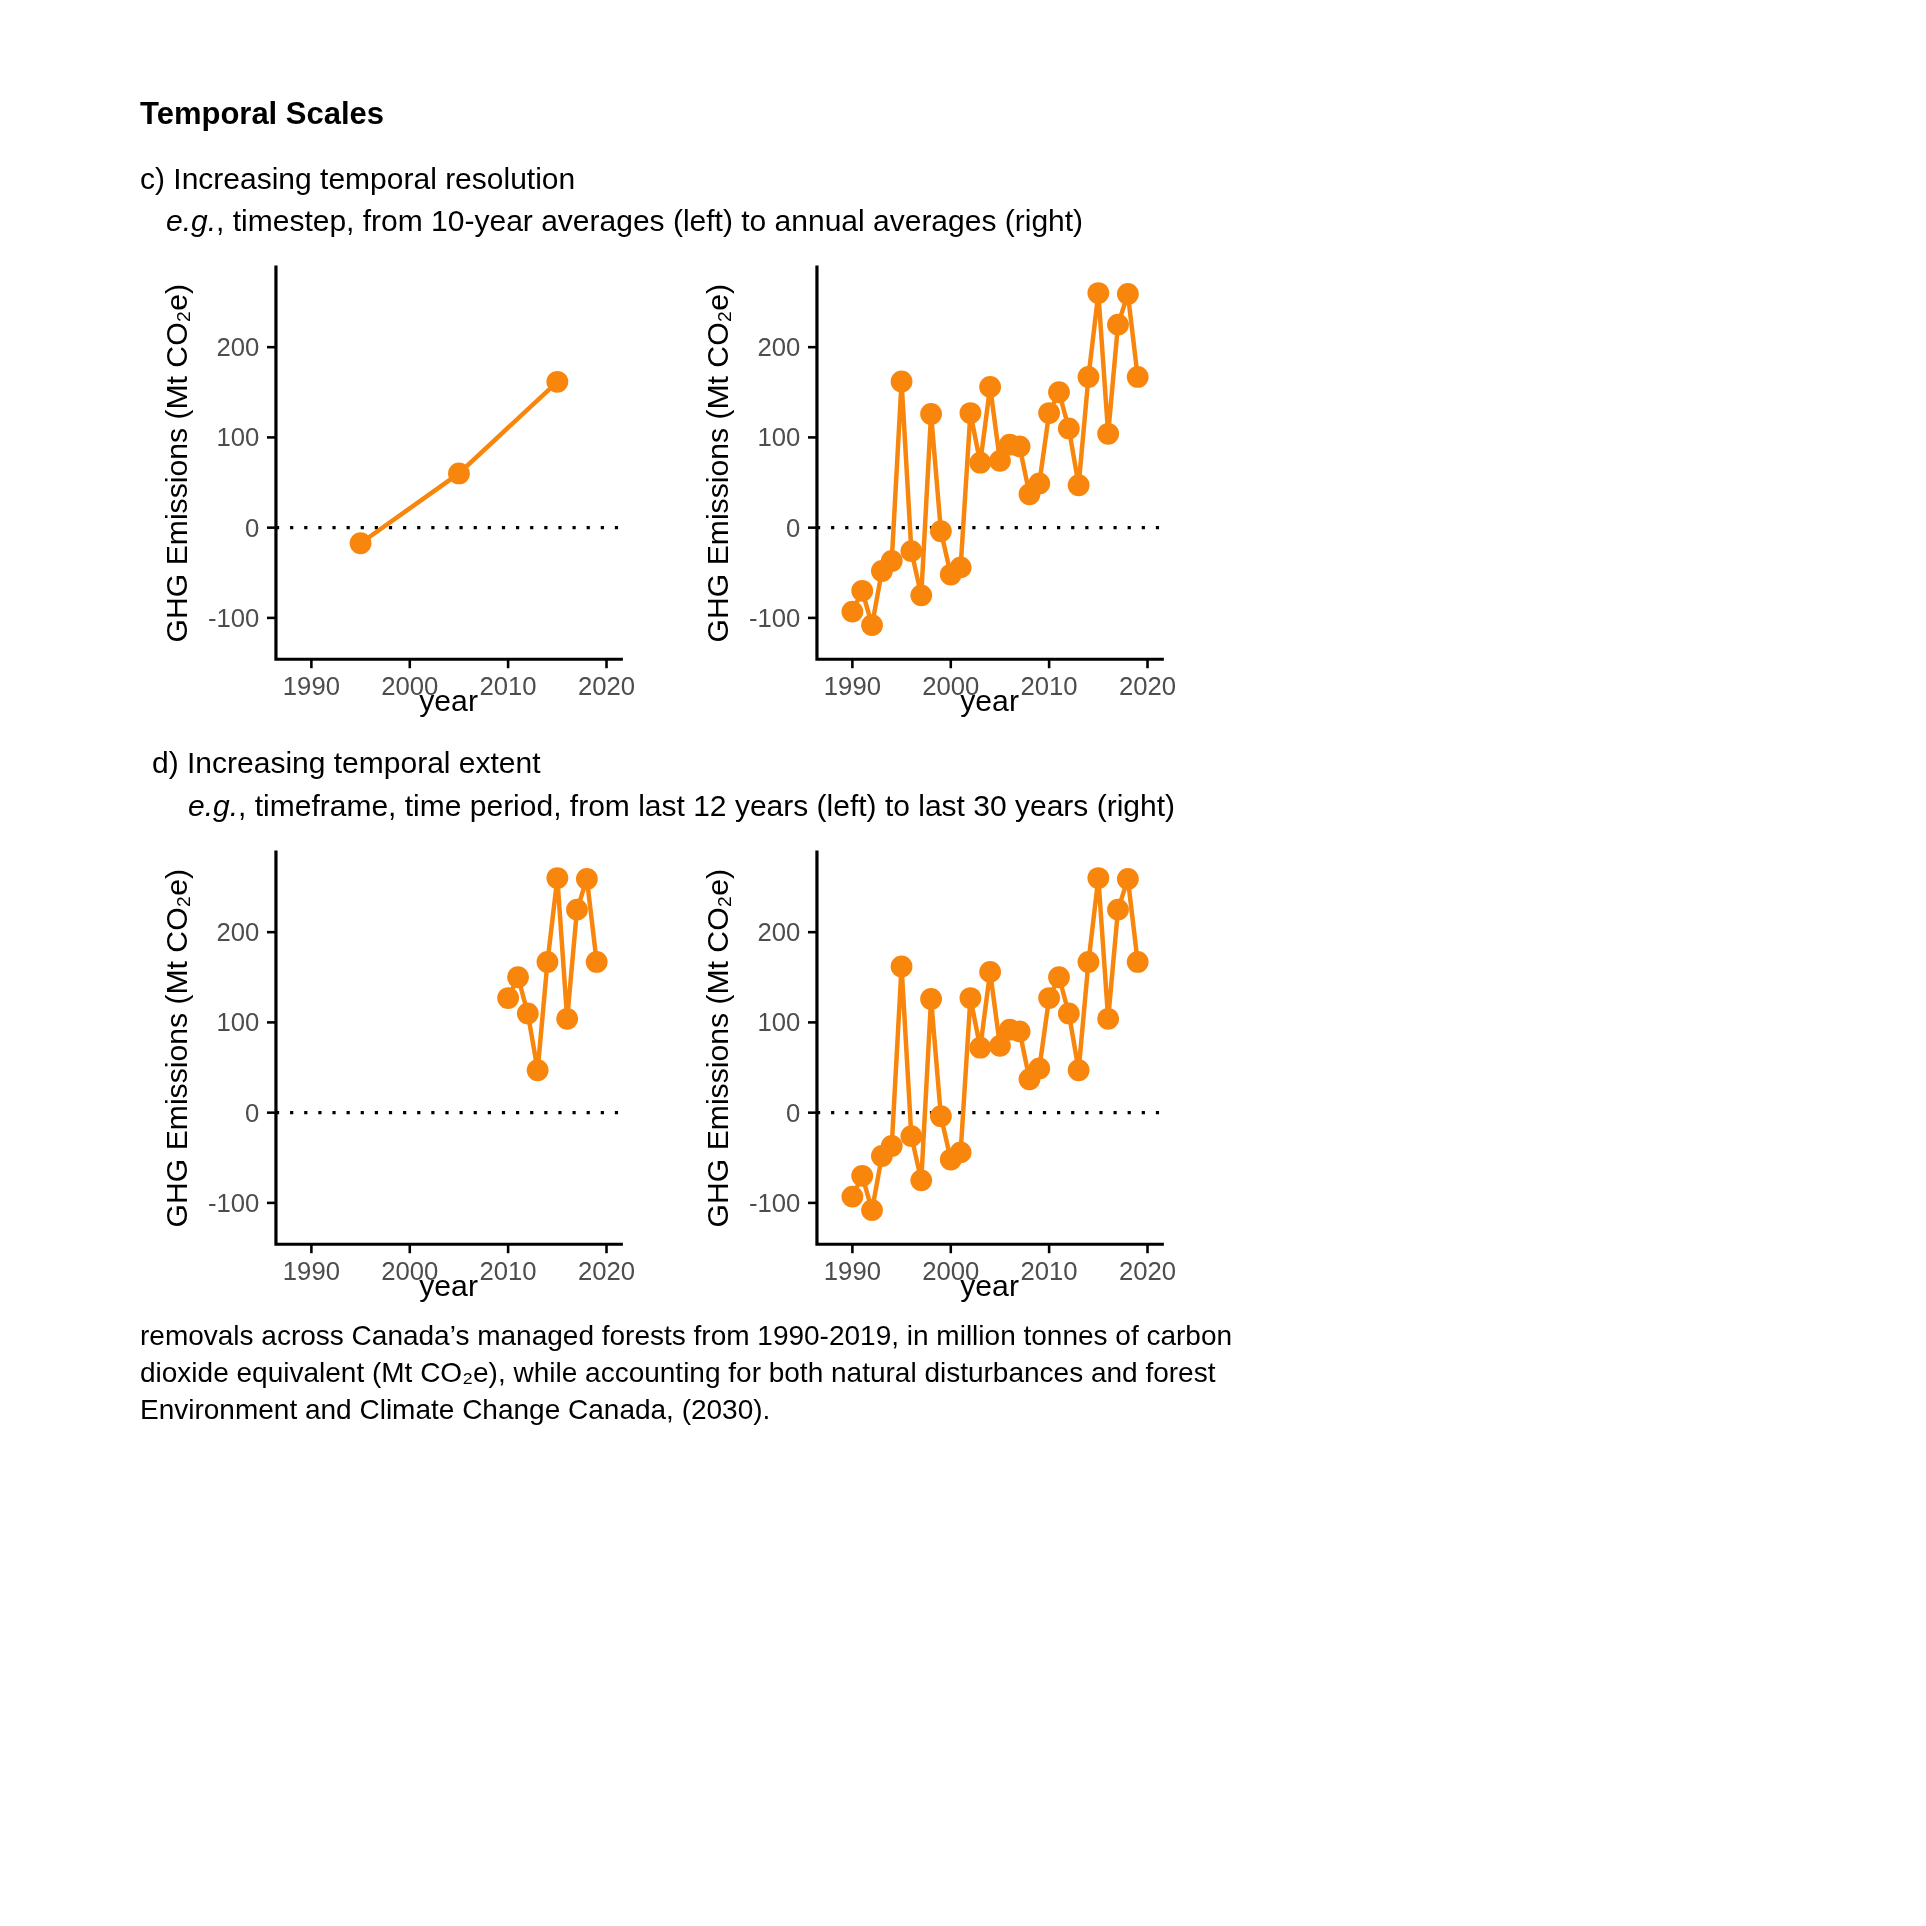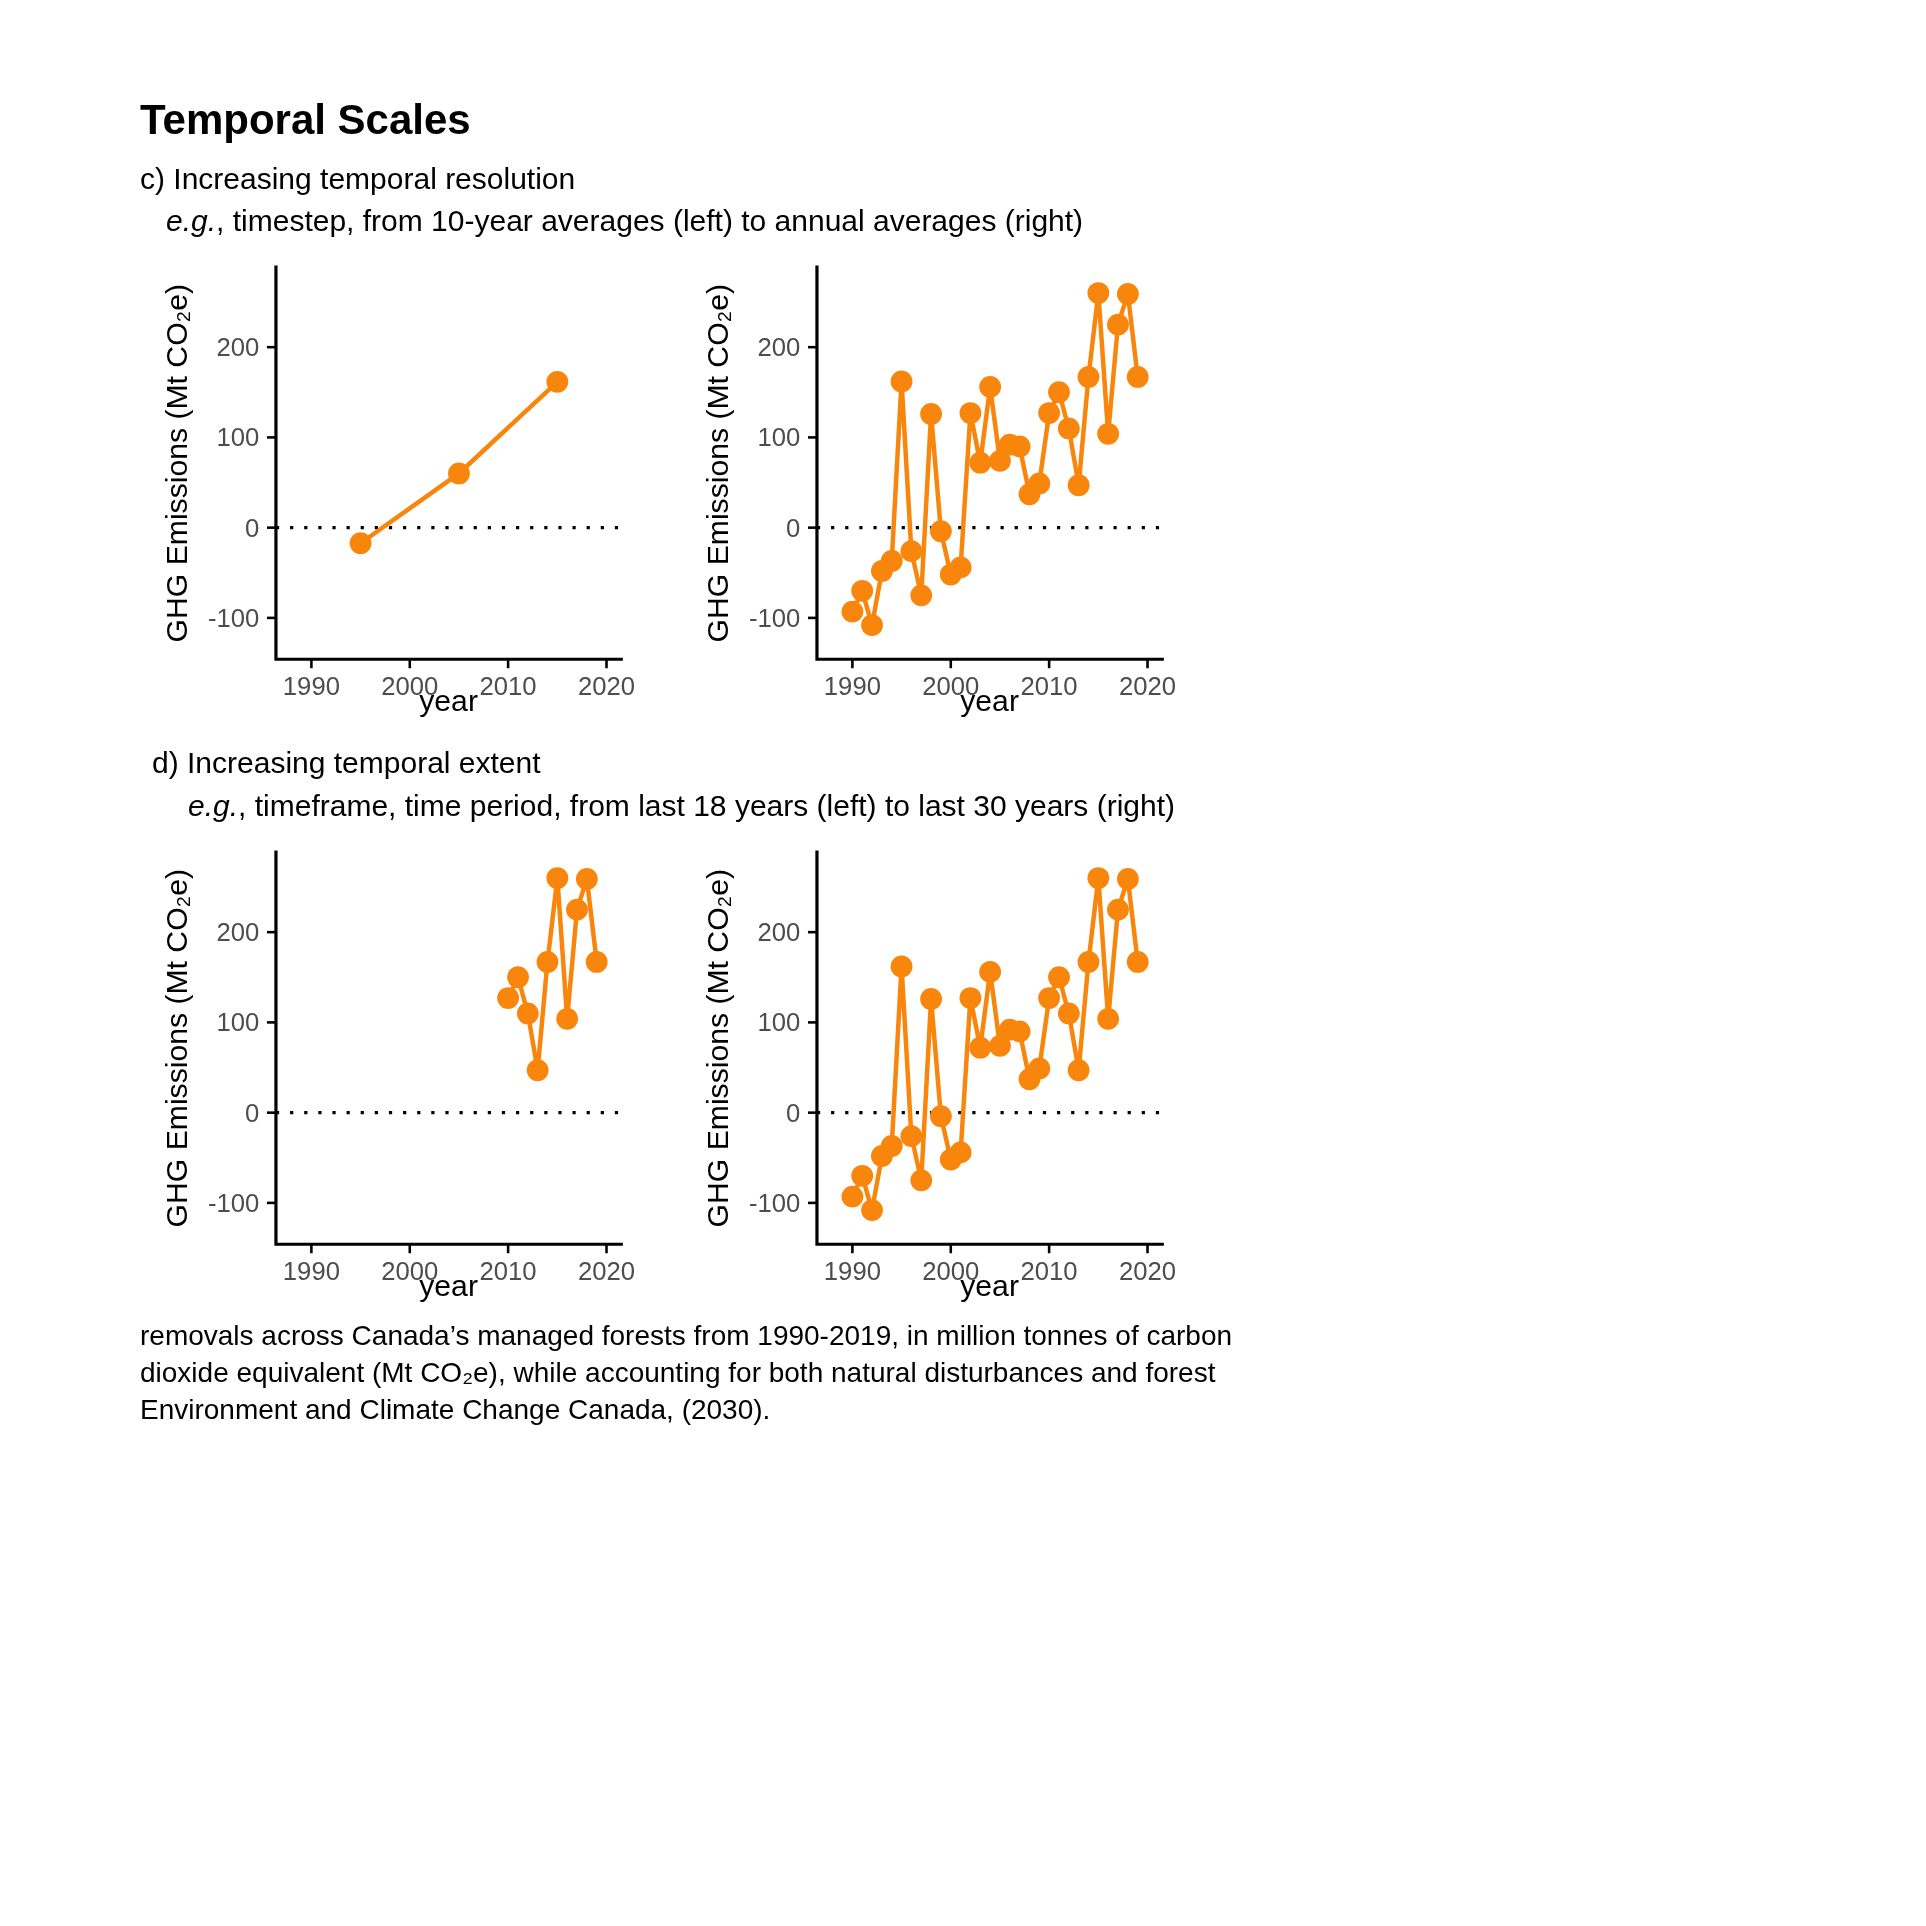--- a/index.html
+++ b/index.html
@@ -6,21 +6,21 @@
   body{
     position:relative;
     width:1926px;height:1926px;
     font-family:"Liberation Sans","DejaVu Sans",sans-serif;
     color:#000;
     overflow:hidden;
   }
   .abs{position:absolute;}
   .page-title{
     left:140px;top:96px;
-    font-size:42px;font-weight:bold;
+    font-size:31px;font-weight:bold;
     white-space:nowrap;
   }
   .sec-heading{
     font-size:30px;font-weight:normal;white-space:nowrap;
   }
   .sec-sub{
     font-size:30px;font-weight:normal;white-space:nowrap;
   }
   .sec-sub .eg{font-style:italic;}
   #heading-c{left:140px;top:162px;text-align:center;}
@@ -124,21 +124,21 @@
       <line x1="551.7" x2="551.7" y1="631" y2="645" stroke="#000000" stroke-width="4"></line>
       <text x="551.7" y="687" text-anchor="middle" font-size="40" fill="#4D4D4D">2010</text>
       <line x1="705.0" x2="705.0" y1="631" y2="645" stroke="#000000" stroke-width="4"></line>
       <text x="705.0" y="687" text-anchor="middle" font-size="40" fill="#4D4D4D">2020</text>
       <text x="459" y="712" text-anchor="middle" font-size="47" fill="#000000">year</text>
       <text transform="translate(52 325.5) rotate(-90)" text-anchor="middle" font-size="47" fill="#000000">GHG Emissions (Mt CO₂e)</text>
     </svg>
 </figure>
 
 <div class="abs sec-heading" id="heading-d">d) Increasing temporal extent</div>
-<div class="abs sec-sub" id="subtitle-d"><span class="eg">e.g.</span><span>, timeframe, time period, from last 18 years (left) to last 30 years (right)</span></div>
+<div class="abs sec-sub" id="subtitle-d"><span class="eg">e.g.</span><span>, timeframe, time period, from last 12 years (left) to last 30 years (right)</span></div>
 
 <figure class="abs chart" id="chart-d-left">
   <svg width="552" height="469" viewBox="0 0 860 730" xmlns="http://www.w3.org/2000/svg">
       <line x1="190" y1="426.0" x2="728" y2="426.0" stroke="#000000" stroke-width="5" stroke-dasharray="5 17"></line>
       <polyline fill="none" stroke="#F8860D" stroke-width="7" points="551.7,247.5 567.1,215.1 582.4,271.4 597.7,359.9 613.0,191.2 628.4,60.5 643.7,279.8 659.0,109.7 674.4,61.9 689.7,191.2"></polyline>
       <circle cx="551.7" cy="247.5" r="17" fill="#F8860D"></circle>
       <circle cx="567.1" cy="215.1" r="17" fill="#F8860D"></circle>
       <circle cx="582.4" cy="271.4" r="17" fill="#F8860D"></circle>
       <circle cx="597.7" cy="359.9" r="17" fill="#F8860D"></circle>
       <circle cx="613.0" cy="191.2" r="17" fill="#F8860D"></circle>

